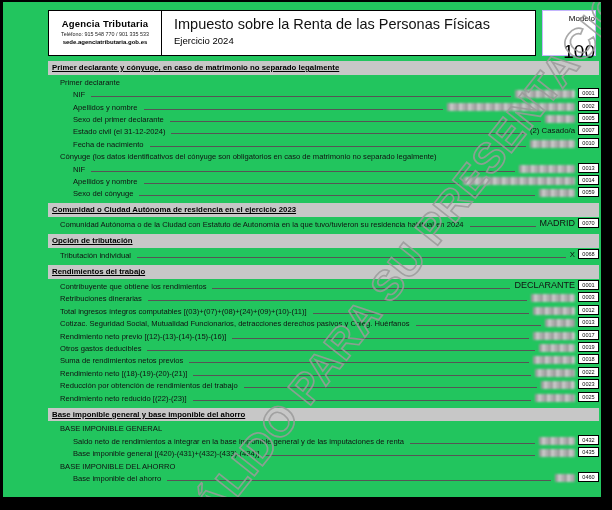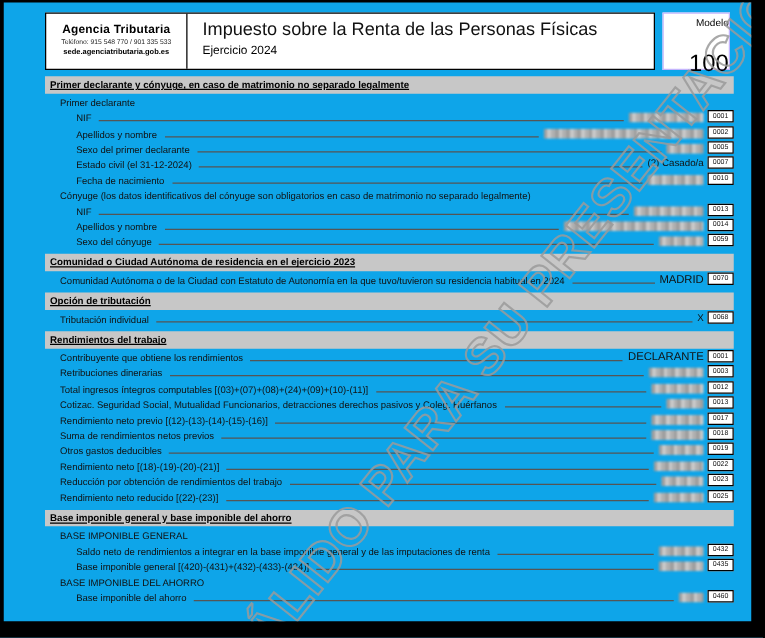--- a/index.html
+++ b/index.html
@@ -1,18 +1,18 @@
 <!DOCTYPE html>
 <html style="--wm: #9b9b9b;"><head>
 <meta charset="utf-8">
 <style>
   html,body{margin:0;padding:0;background:#222;}
   #canvas{position:relative;width:612px;height:510px;background:#000;overflow:hidden;
           font-family:"Liberation Sans",sans-serif;}
-  #page{position:absolute;top:2px;left:3px;right:11px;bottom:13px;background:#0ea5e9;overflow:hidden;}
+  #page{position:absolute;top:2px;left:3px;right:11px;bottom:13px;background:#22c55e;overflow:hidden;padding-left:12px;}
 
   
   .header{display:flex;margin:8px 0 0 33px;width:548px;height:46px;}
   .header-main{display:flex;flex:1;border:1px solid #000;background:#fff;}
   .agency-box{width:112px;border-right:1px solid #000;text-align:center;padding-top:7px;}
   .agency-name{font-size:9.5px;font-weight:bold;letter-spacing:.2px;}
   .agency-phone{font-size:5.4px;color:#222;margin-top:2px;}
   .agency-web{font-size:6px;font-weight:bold;margin-top:2px;}
   .title-box{padding:5px 0 0 12px;}
   .form-title{font-size:14.5px;color:#111;}
@@ -170,30 +170,30 @@
             <div class="redacted" style="width: 30px;"></div>
             <div class="boxnum">0013</div>
           </div>
           <div class="row">
             <div class="label ind1" style="display: inline-block;">Rendimiento neto previo [(12)-(13)-(14)-(15)-(16)]</div>
             <div class="leader"></div>
             <div class="redacted" style="width: 42px;"></div>
             <div class="boxnum">0017</div>
           </div>
           <div class="row">
+            <div class="label ind1" style="display: inline-block;">Otros gastos deducibles</div>
+            <div class="leader"></div>
+            <div class="redacted" style="width: 36px;"></div>
+            <div class="boxnum">0019</div>
+          </div>
+          <div class="row">
             <div class="label ind1" style="display: inline-block;">Suma de rendimientos netos previos</div>
             <div class="leader"></div>
             <div class="redacted" style="width: 42px;"></div>
             <div class="boxnum">0018</div>
-          </div>
-          <div class="row">
-            <div class="label ind1" style="display: inline-block;">Otros gastos deducibles</div>
-            <div class="leader"></div>
-            <div class="redacted" style="width: 36px;"></div>
-            <div class="boxnum">0019</div>
           </div>
           <div class="row">
             <div class="label ind1" style="display: inline-block;">Rendimiento neto [(18)-(19)-(20)-(21)]</div>
             <div class="leader"></div>
             <div class="redacted" style="width: 40px;"></div>
             <div class="boxnum">0022</div>
           </div>
           <div class="row">
             <div class="label ind1" style="display: inline-block;">Reducción por obtención de rendimientos del trabajo</div>
             <div class="leader"></div>

